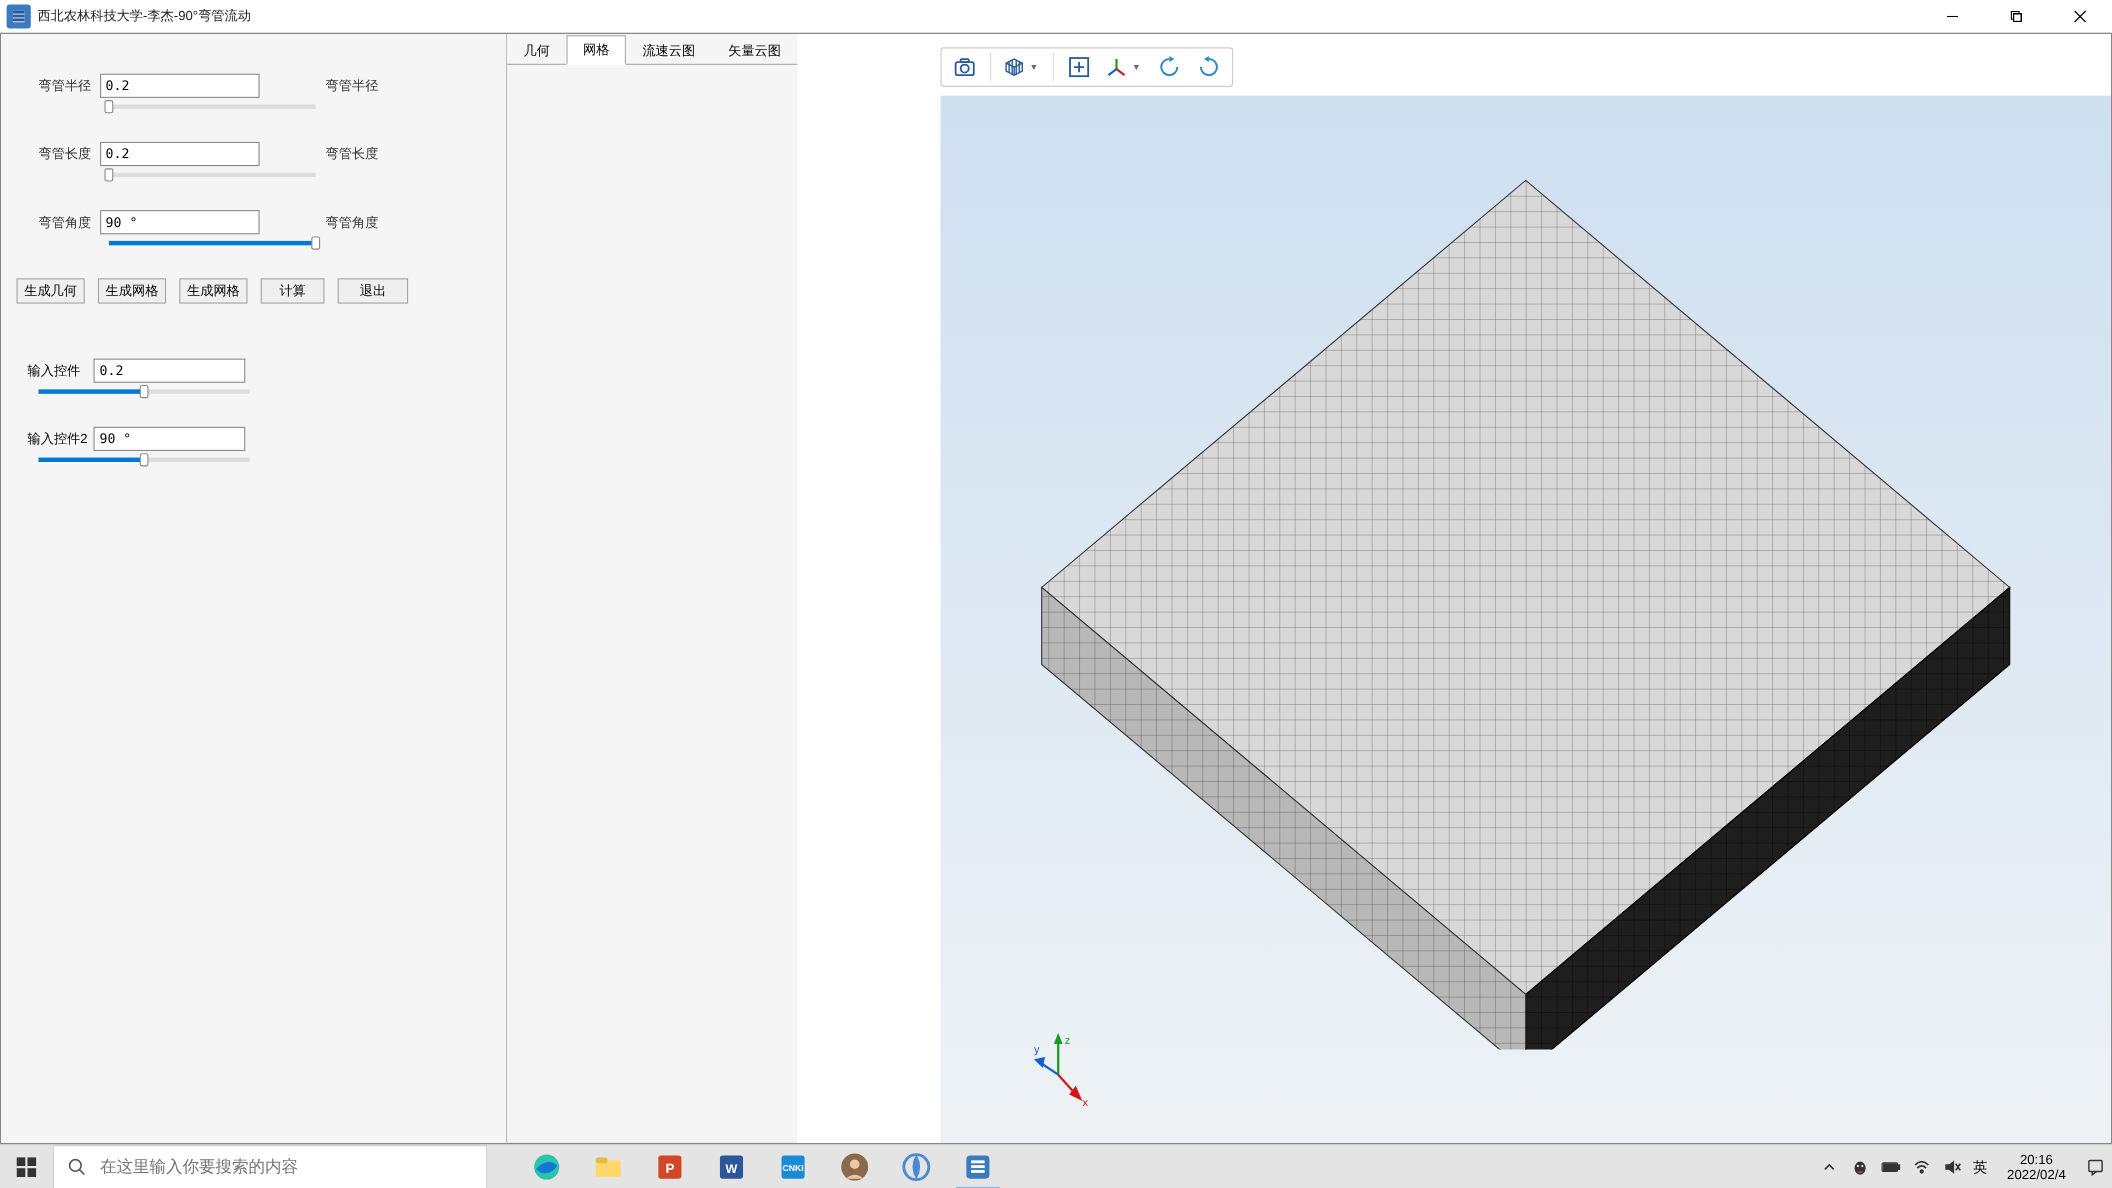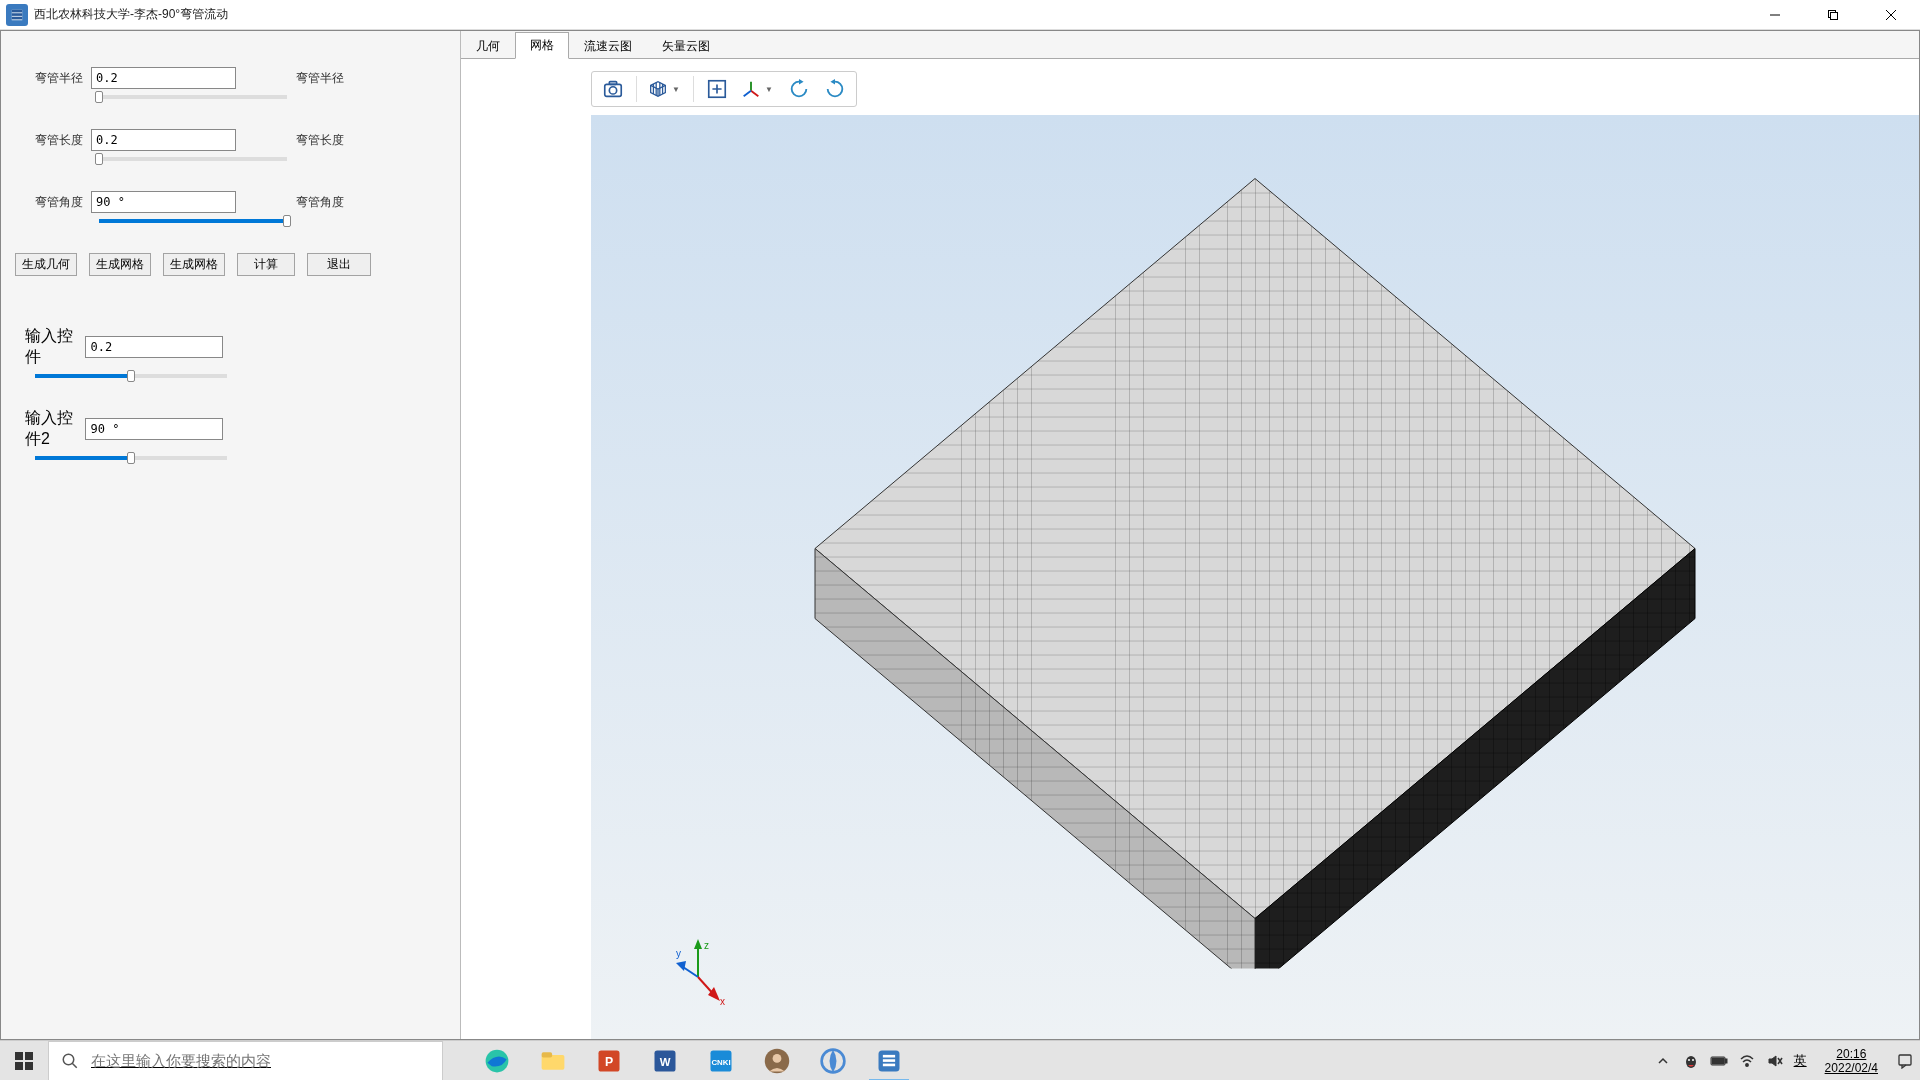--- a/index.html
+++ b/index.html
@@ -10,21 +10,21 @@
 .titlebar .app-icon { width: 22px; height: 22px; margin: 0 6px; background: #3a7abf; border-radius: 3px; display:flex;align-items:center;justify-content:center;}
 .titlebar .app-icon svg { width: 14px; height: 14px; }
 .titlebar .title-text { font-size: 12px; color: #222; flex: 0 0 auto; }
 .titlebar .spacer { flex: 1; }
 .winbtn { width: 58px; height: 30px; display:flex;align-items:center;justify-content:center; }
 .winbtn svg { width: 12px; height: 12px; stroke: #000; stroke-width:1; fill:none; }
 
 
 .appframe { position: relative; width: 100%; height: calc(100% - 40px - 30px); border: 1px solid #888; background: #f5f5f5; display:flex; }
 .sidebar { width: 459px; height: 100%; background: #f5f5f5; padding: 12px 10px; }
-.content { flex:1; height:100%; display:flex; flex-direction:column; border-left:1px solid #bbb;}
+.content { flex:1; height:100%; display:flex; flex-direction:row; border-left:1px solid #bbb;}
 
 
 .tabbar { height: 28px; display:flex; align-items:flex-end; border-bottom:1px solid #aaa; background:#f5f5f5;}
 .tab { padding: 4px 14px; font-size:12px; border:1px solid transparent; border-bottom:none; position:relative; top:1px; cursor:default;}
 .tab.active { background:#fff; border-color:#aaa; border-bottom:1px solid #fff;}
 .tabcontent { flex:1; background:#fff; position:relative; }
 
 
 .viewtoolbar { position:absolute; top:12px; left:130px; height:36px; background:#fff; border:1px solid #ccc; border-radius:3px; display:flex; align-items:center; padding:0 4px; gap:2px;}
 .vtb-sep { width:1px; height:26px; background:#ddd; margin:0 4px;}
@@ -47,28 +47,28 @@
 .slider .fill { position:absolute; left:0; top:0; bottom:0; background:#0078d7;}
 .slider .thumb { position:absolute; top:-4px; width:8px; height:12px; background:#fff; border:1px solid #888; border-radius:2px; transform:translateX(-50%);}
 
 .btnrow { margin-top:30px; display:flex; gap:12px; padding-left:4px;}
 .btn { border:1px solid #a3a3a3; background:#efefef; font-size:12px; padding:2px 6px; min-width:58px; text-align:center;}
 .btn.wide { min-width:64px; padding:2px 18px;text-align:center;}
 
 .secondary-group { margin-top:50px; padding-left:14px;}
 .sec-row { margin-top:30px;}
 .sec-row.first { margin-top:0;}
-.sec-label { display:inline-block; width:56px; font-size:16px; vertical-align:middle;}
+.sec-label { display:inline-block; width:56px; font-size:12px; vertical-align:middle;}
 .sec-input { display:inline-block; vertical-align:middle; width:138px; height:22px; border:1px solid #888; background:#fff; font-size:12px; padding:0 4px; font-family:monospace;}
 .sec-slider { margin:6px 0 0 10px; width:192px; height:4px; background:#ddd; position:relative;}
 .sec-slider .fill { position:absolute; left:0; top:0; bottom:0; background:#0078d7;}
 .sec-slider .thumb { position:absolute; top:-4px; width:8px; height:12px; background:#fff; border:1px solid #888; border-radius:2px; transform:translateX(-50%);}
 
 
-.taskbar { position:fixed; left:0; right:0; bottom:0; height:40px; background:#e4e4e4; border-top:1px solid #ccc; display:flex; align-items:center;text-decoration:underline;}
+.taskbar { position:fixed; left:0; right:0; bottom:0; height:40px; background:#e4e4e4; border-top:1px solid #ccc; display:flex; align-items:center;}
 .startbtn { width:48px; height:40px; display:flex;align-items:center;justify-content:center;}
 .searchbox { width:395px; height:40px; background:#fff; border:1px solid #ccc; display:flex; align-items:center; padding:0 12px; gap:12px;}
 .searchbox input { border:none; outline:none; font-size:15px; flex:1; background:transparent;}
 .tb-apps { display:flex; margin-left:28px; gap:4px;}
 .tb-app { width:52px; height:40px; display:flex;align-items:center;justify-content:center; position:relative;}
 .tb-app.active::after { content:''; position:absolute; bottom:0; left:6px; right:6px; height:2px; background:#76b9ed;}
 .tray { margin-left:auto; display:flex; align-items:center; height:100%; padding-right:6px; gap:10px;}
 .tray .clock { text-align:center; font-size:12px; line-height:14px; padding:0 8px;}
 .tray-icon { width:18px; height:18px; display:flex;align-items:center;justify-content:center;}
 .ime { font-size:13px; }

